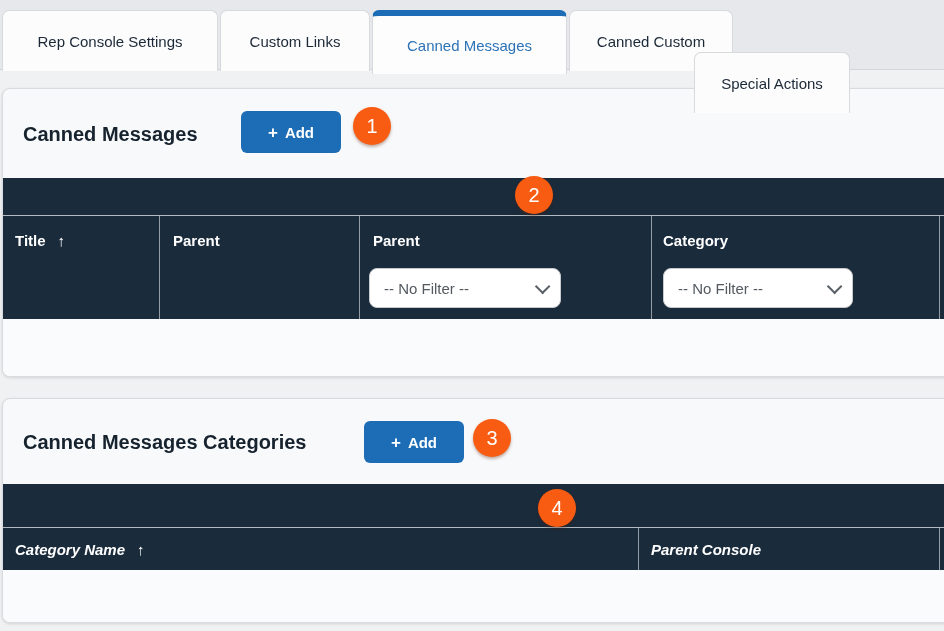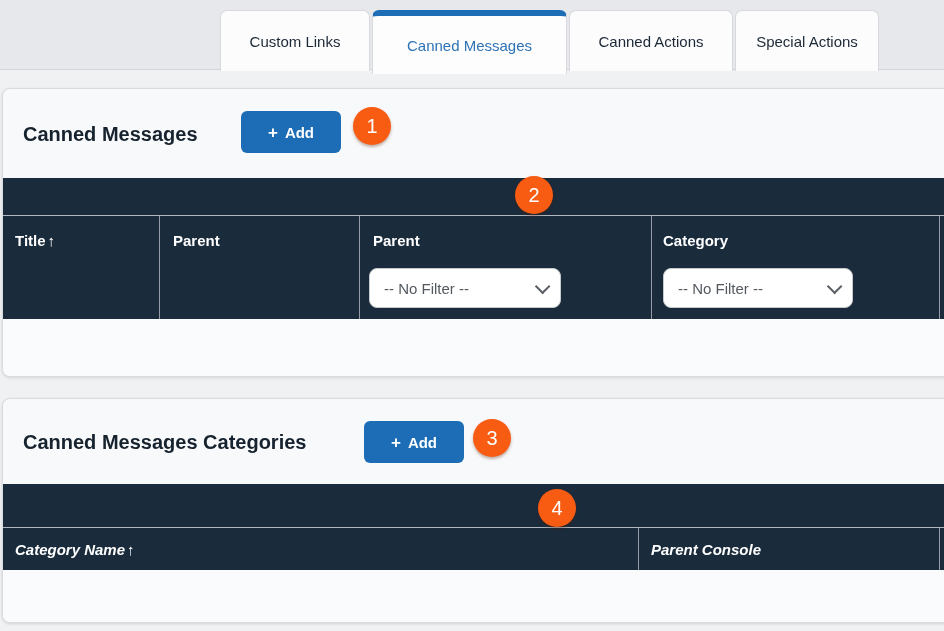--- a/index.html
+++ b/index.html
@@ -98,21 +98,21 @@
   .card-2 .tbl-head { height: 43px; }
 
   .col-divider {
     position: absolute; top: 0; bottom: 0; width: 1px;
     background: rgba(230,234,238,0.6);
   }
   .col-label {
     position: absolute;
     font-size: 15px; font-weight: bold; color: #ffffff;
     white-space: nowrap;
-    display: flex; align-items: center; gap: 2px;
+    display: flex; align-items: center; gap: 12px;
   }
   .card-1 .col-label { top: 16px; }
   .card-2 .col-label { top: 50%; transform: translateY(-50%); font-style: italic; }
   .sort-arrow { font-weight: bold; font-size: 15px; }
 
   .filter-select {
     position: absolute; top: 52px; height: 40px;
     background: #ffffff;
     border: 1px solid #c6cacd;
     border-radius: 8px;
@@ -150,30 +150,33 @@
   .badge-2 { left: 515px; top: 176px; }
   .badge-3 { left: 473px; top: 419px; }
   .badge-4 { left: 538px; top: 489px; }
 </style>
 </head>
 <body>
 
 <div class="viewport">
 
   <div class="header">
+    <div class="tab" style="left:2px;   width:216px;">
+        <span>Rep Console Settings</span>
+      </div>
     <div class="tab" style="left:220px; width:150px;align-items:center;">
         <span>Custom Links</span>
       </div>
     <div class="tab active" style="left:372px; width:195px;">
         <span>Canned Messages</span>
       </div>
     <div class="tab" style="left:569px; width:164px;">
-        <span>Canned Actions</span>
-      </div>
-    <div class="tab" style="left:735px; width:144px;">
+        <span>Canned Custom</span>
+      </div>
+    <div class="tab" style="left:694px; width:156px;margin-top:42px;">
         <span>Special Actions</span>
       </div>
   </div>
 
   <div class="card card-1">
     <div class="card-header">
       <div class="card-title">Canned Messages</div>
       <button class="add-btn">
         <span class="plus">+</span>
         <span>Add</span>

